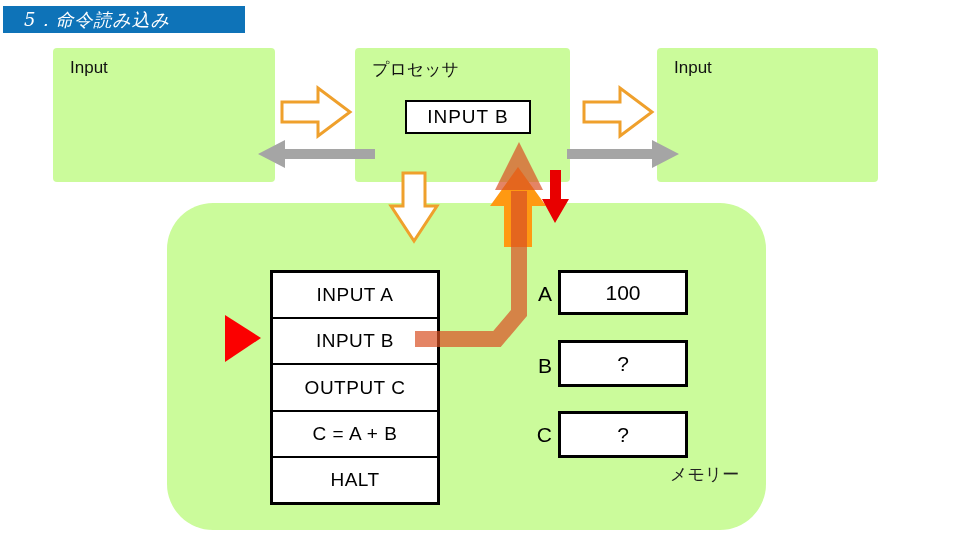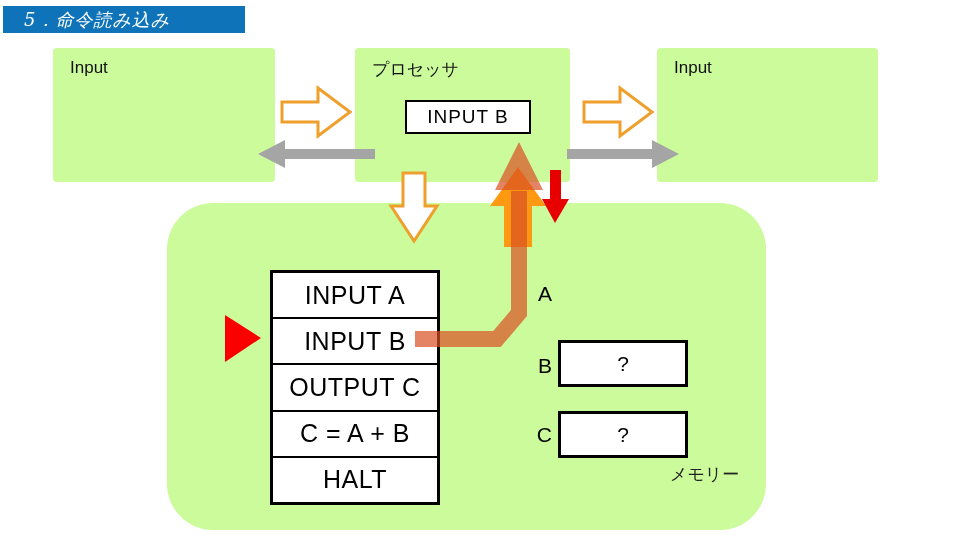--- a/index.html
+++ b/index.html
@@ -12,21 +12,21 @@
   .gbox-label{position:absolute;left:17px;top:10px;font-size:17px;color:#111;}
   .box-input{left:53px;top:48px;width:222px;height:134px;}
   .box-processor{left:355px;top:48px;width:215px;height:134px;}
   .box-output{left:657px;top:48px;width:221px;height:134px;}
   .box-memory{left:167px;top:203px;width:599px;height:327px;border-radius:46px;}
   .ir-box{position:absolute;left:50px;top:52px;width:122px;height:30px;background:#fff;
           border:2px solid #000;display:flex;align-items:center;justify-content:center;
           font-size:19px;letter-spacing:1px;}
   .program{position:absolute;left:270px;top:270px;width:170px;height:235px;background:#fff;
            border:3px solid #000;box-sizing:border-box;display:flex;flex-direction:column;}
-  .program .row{flex:1;display:flex;align-items:center;justify-content:center;font-size:25px;
+  .program .row{flex:1;display:flex;align-items:center;justify-content:center;font-size:19px;
                 letter-spacing:0.5px;}
   .program .row + .row{border-top:2px solid #000;}
   .reg-label{position:absolute;width:22px;text-align:right;font-size:21px;}
   .reg-box{position:absolute;left:558px;width:130px;background:#fff;border:3px solid #000;
            box-sizing:border-box;display:flex;align-items:center;justify-content:center;font-size:21px;}
   .lblA{left:530px;top:282px;} .boxA{top:270px;height:45px;}
   .lblB{left:530px;top:354px;} .boxB{top:340px;height:47px;}
   .lblC{left:530px;top:423px;} .boxC{top:411px;height:47px;}
   .memory-label{position:absolute;left:670px;top:463px;font-size:17px;color:#222;}
   .overlay{position:absolute;left:0;top:0;width:960px;height:540px;pointer-events:none;}
@@ -59,20 +59,23 @@
 
   <div class="program">
     <div class="row">INPUT A</div>
     <div class="row">INPUT B</div>
     <div class="row">OUTPUT C</div>
     <div class="row">C = A + B</div>
     <div class="row">HALT</div>
   </div>
 
   <span class="reg-label lblA">A</span>
+  <div class="reg-box boxA">
+    <span>100</span>
+  </div>
 
   <span class="reg-label lblB">B</span>
   <div class="reg-box boxB">
     <span>?</span>
   </div>
 
   <span class="reg-label lblC">C</span>
   <div class="reg-box boxC">
     <span>?</span>
   </div>

